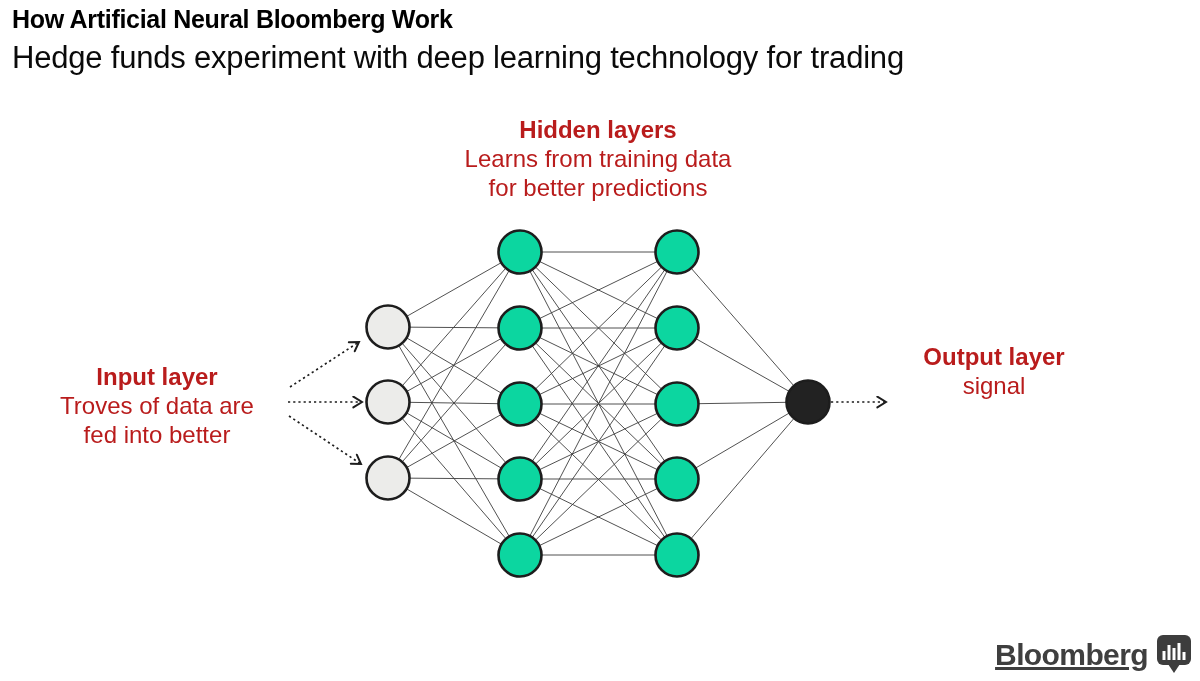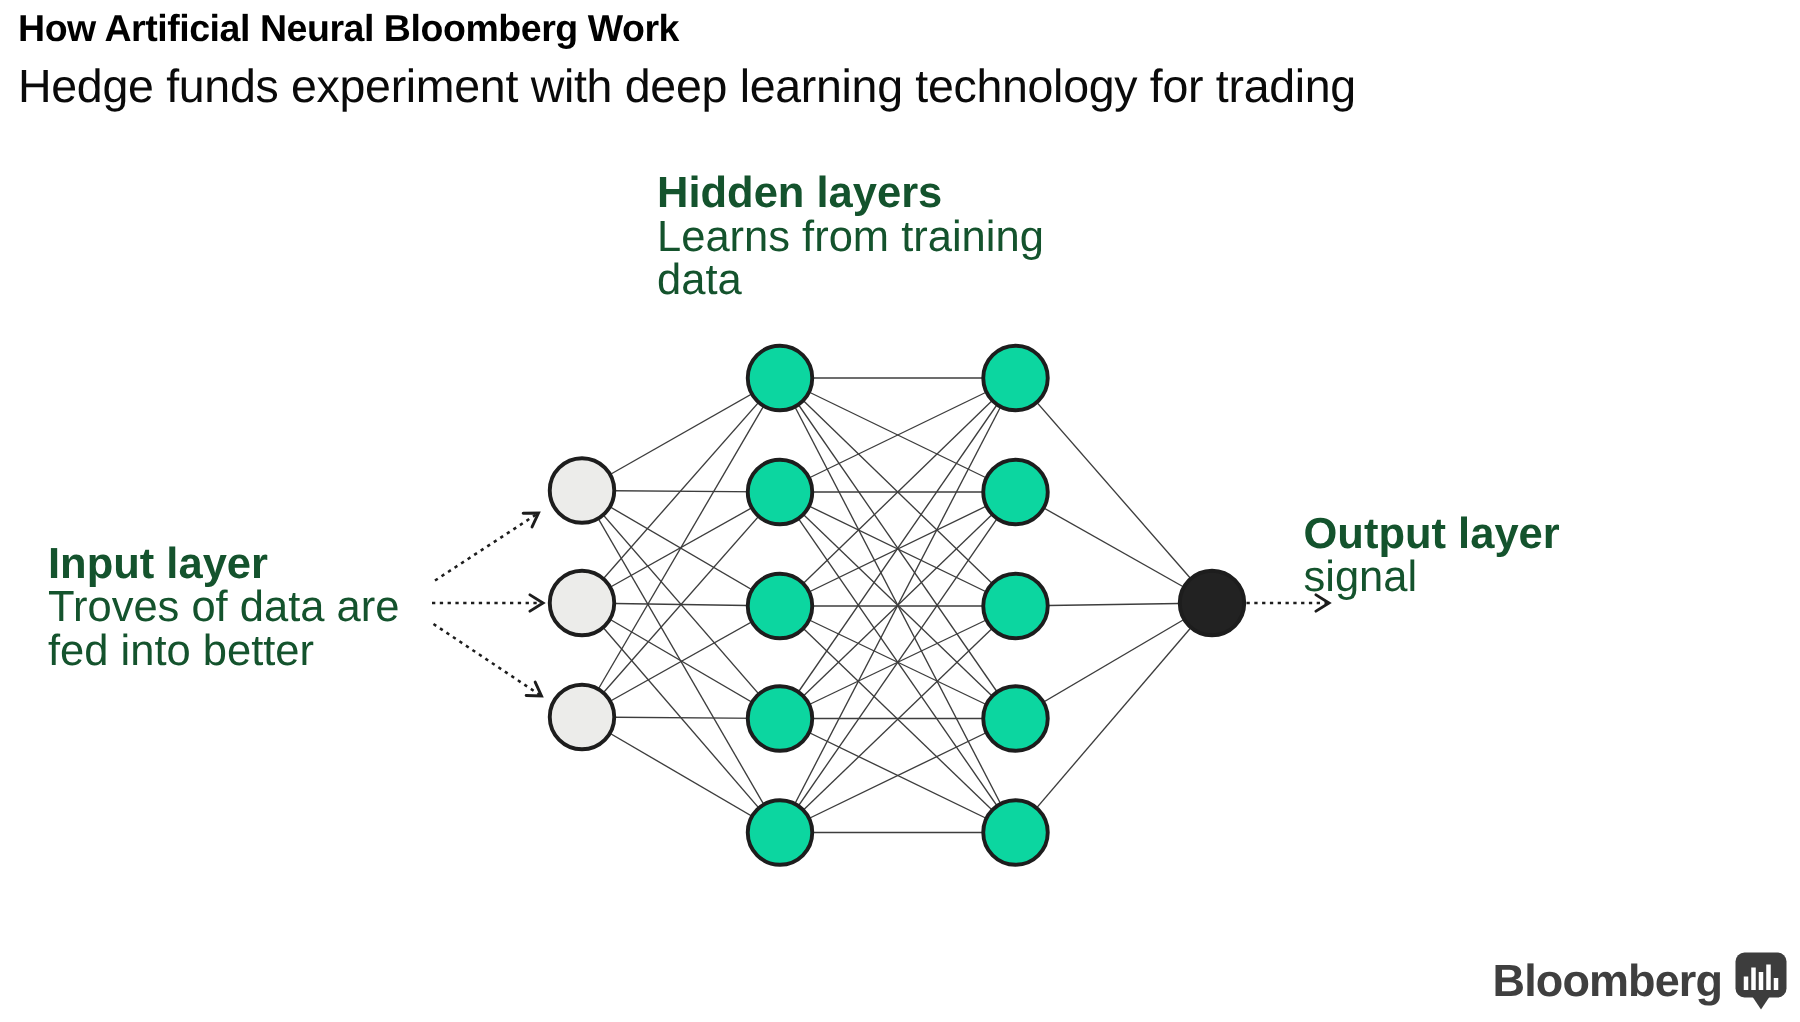--- a/index.html
+++ b/index.html
@@ -29,41 +29,43 @@
     position: absolute;
     left: 12px; top: 40px;
     font-size: 31px;
     font-weight: 400;
     color: #0a0a0a;
     letter-spacing: -0.2px;
     white-space: nowrap;
   }
   .node-label {
     position: absolute;
-    font-size: 29px;
+    text-align: center;
+    font-size: 24px;
     line-height: 29px;
-    color: #14532d;
+    color: #b91c1c;
   }
   .node-label .lbl-title { font-weight: 700; }
   .label-hidden { left: 438px; top: 115px; width: 320px; }
   .label-input  { left: 32px;  top: 362px; width: 250px; }
   .label-output { left: 869px; top: 342px; width: 250px; }
   .brand {
     position: absolute;
     right: 8px; top: 634px;
     display: flex;
     align-items: center;
     gap: 8px;
   }
   .brand-wordmark {
     font-size: 30px;
     font-weight: 700;
     color: #3f3f3f;
     letter-spacing: -0.6px;
     line-height: 1;
+    text-decoration: underline;
   }
 </style>
 </head>
 <body>
 
 <div id="canvas">
 
   <svg id="network-svg" viewBox="0 0 1200 681" xmlns="http://www.w3.org/2000/svg">
       <defs>
         <marker id="ah" viewBox="-10 -6 12 12" markerWidth="13" markerHeight="13" refX="0" refY="0" orient="auto" markerUnits="userSpaceOnUse">
@@ -134,20 +136,21 @@
       <circle cx="677" cy="555" r="21.5" fill="#0cd6a0" stroke="#1d1d1d" stroke-width="2.6"></circle>
       <circle cx="808" cy="402" r="21.5" fill="#222222" stroke="#1d1d1d" stroke-width="2.6"></circle>
     </svg>
 
   <div class="chart-title">How Artificial Neural Bloomberg Work</div>
   <div class="chart-subtitle">Hedge funds experiment with deep learning technology for trading</div>
 
   <div class="node-label label-hidden">
     <div class="lbl-title">Hidden layers</div>
     <div>Learns from training data</div>
+    <div>for better predictions</div>
   </div>
 
   <div class="node-label label-input">
     <div class="lbl-title">Input layer</div>
     <div>Troves of data are</div>
     <div>fed into better</div>
   </div>
 
   <div class="node-label label-output">
     <div class="lbl-title">Output layer</div>

